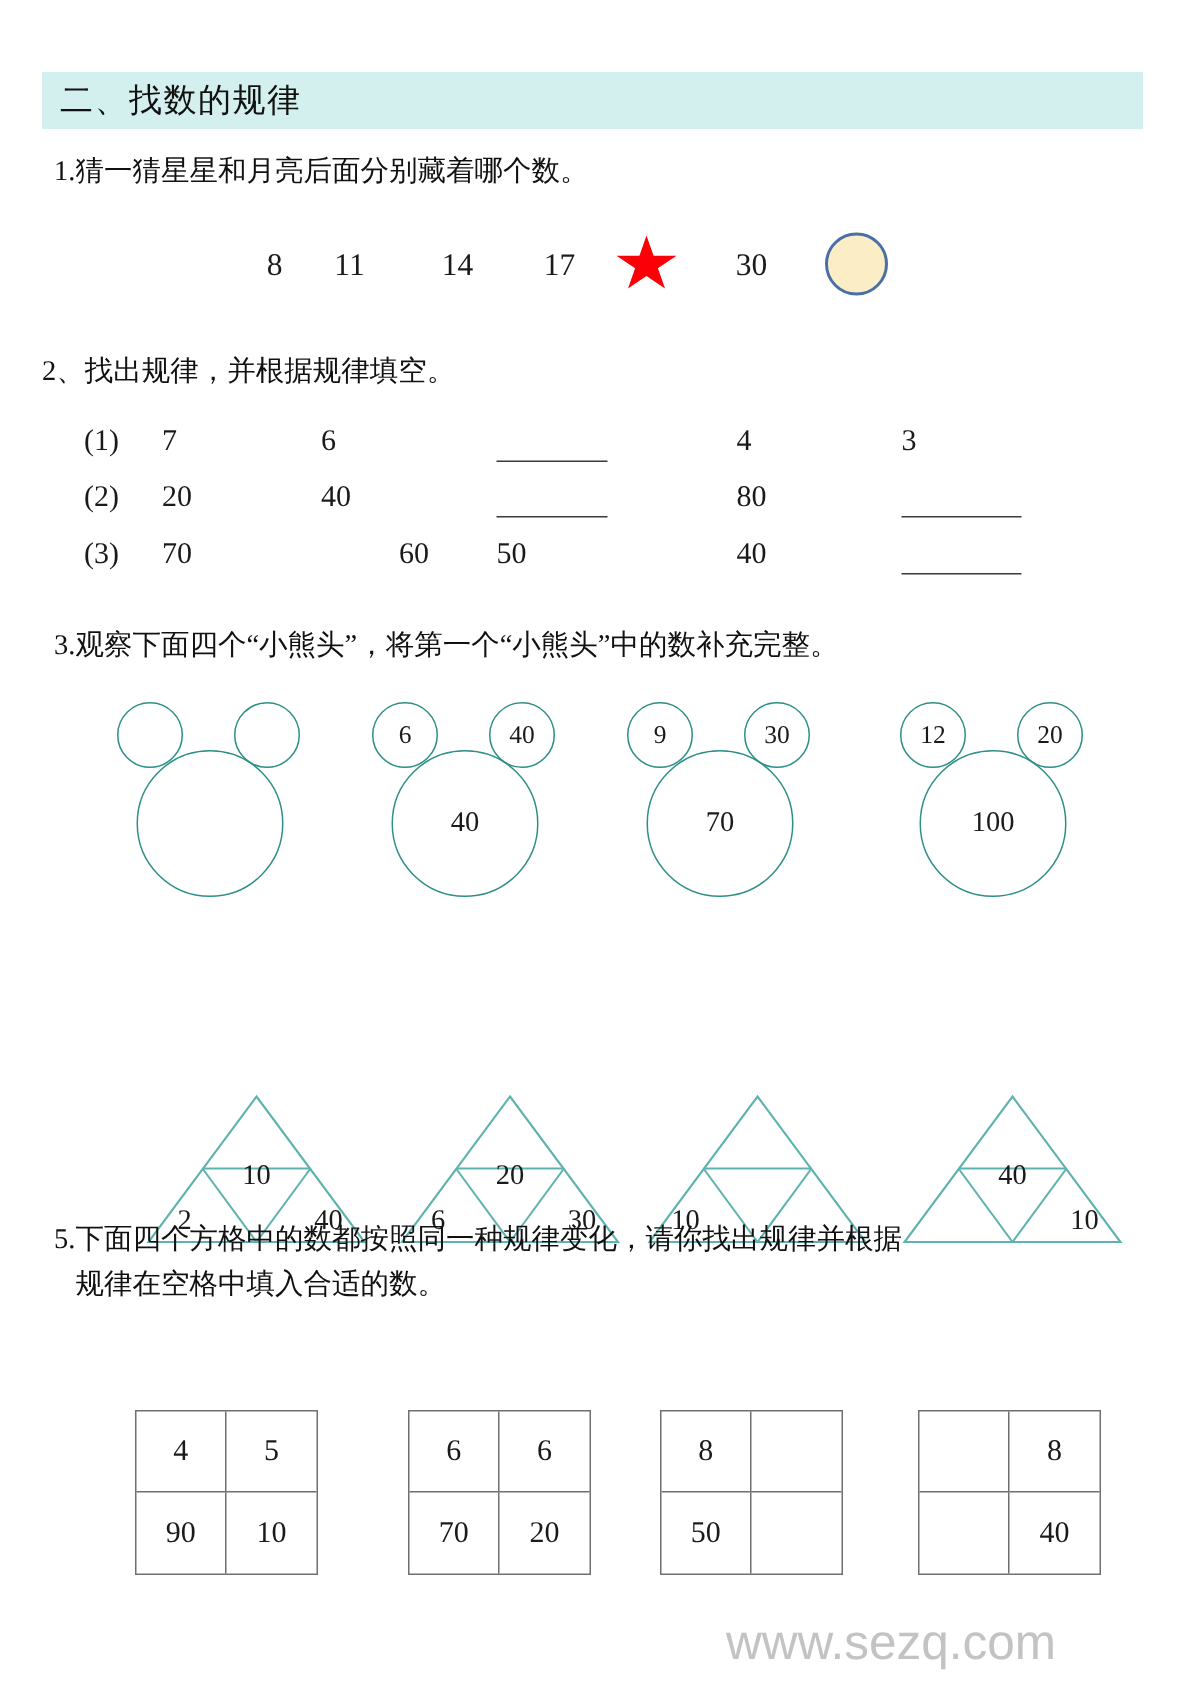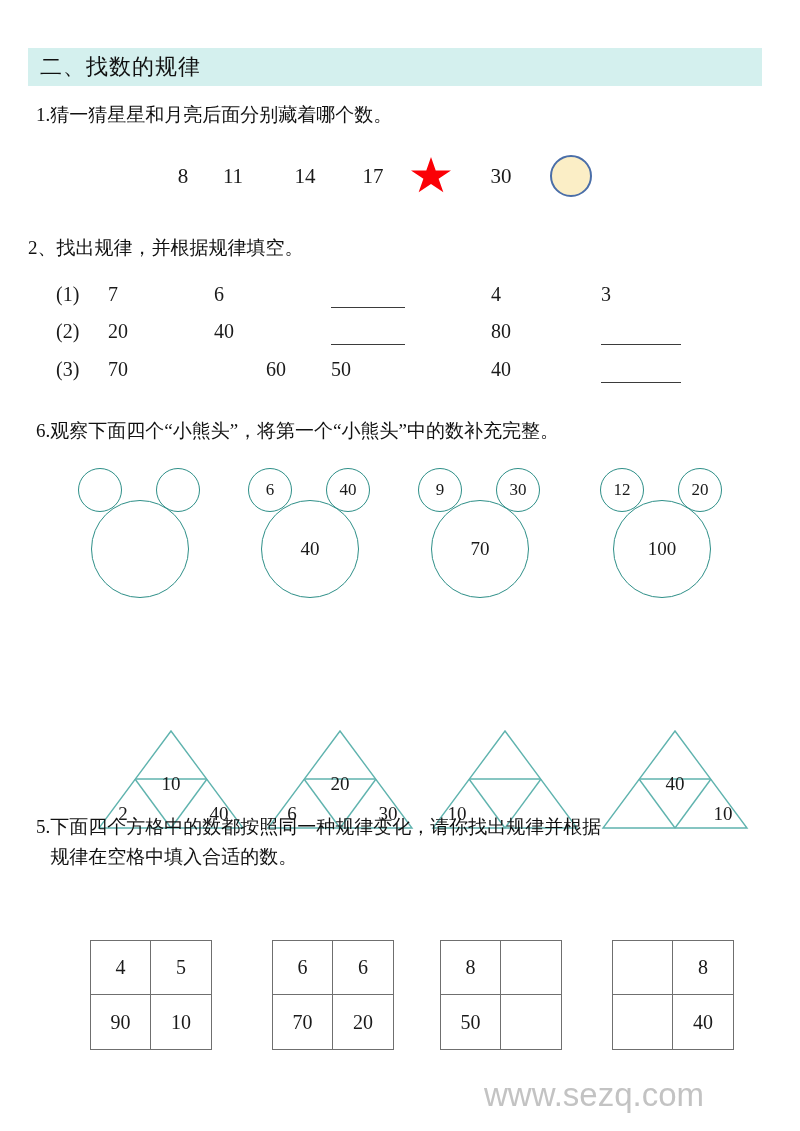--- a/index.html
+++ b/index.html
@@ -158,21 +158,21 @@
       <div class="patrow" style="left: 36px; top: 358px; width: 700px;">
         <div class="cell" style="left: 20px;">(3)</div>
         <div class="cell" style="left: 72px;">70</div>
         <div class="cell" style="left: 194px; margin-left: 36px;">60</div>
         <div class="cell" style="left: 295px;">50</div>
         <div class="cell" style="left: 455px;">40</div>
         <div class="blankline" style="left: 565px; top: 24px; width: 80px;"></div>
       </div>
     </div>
 
-  <div class="q" style="left:36px;top:416px;width:740px;">6.观察下面四个“小熊头”，将第一个“小熊头”中的数补充完整。</div>
+  <div class="q" style="left:36px;top:416px;width:740px;">3.观察下面四个“小熊头”，将第一个“小熊头”中的数补充完整。</div>
 
   <div id="q3-bears">
       <div class="bear" style="left: 78px; top: 468px;">
         <div class="ear left" style="border-color: rgb(46, 143, 136);"></div>
         <div class="ear right" style="border-color: rgb(46, 143, 136);"></div>
         <div class="head" style="border-color: rgb(46, 143, 136);"></div>
       </div>
       <div class="bear" style="left: 248px; top: 468px;">
         <div class="ear left" style="border-color: rgb(46, 143, 136);">6</div>
         <div class="ear right" style="border-color: rgb(46, 143, 136);">40</div>

